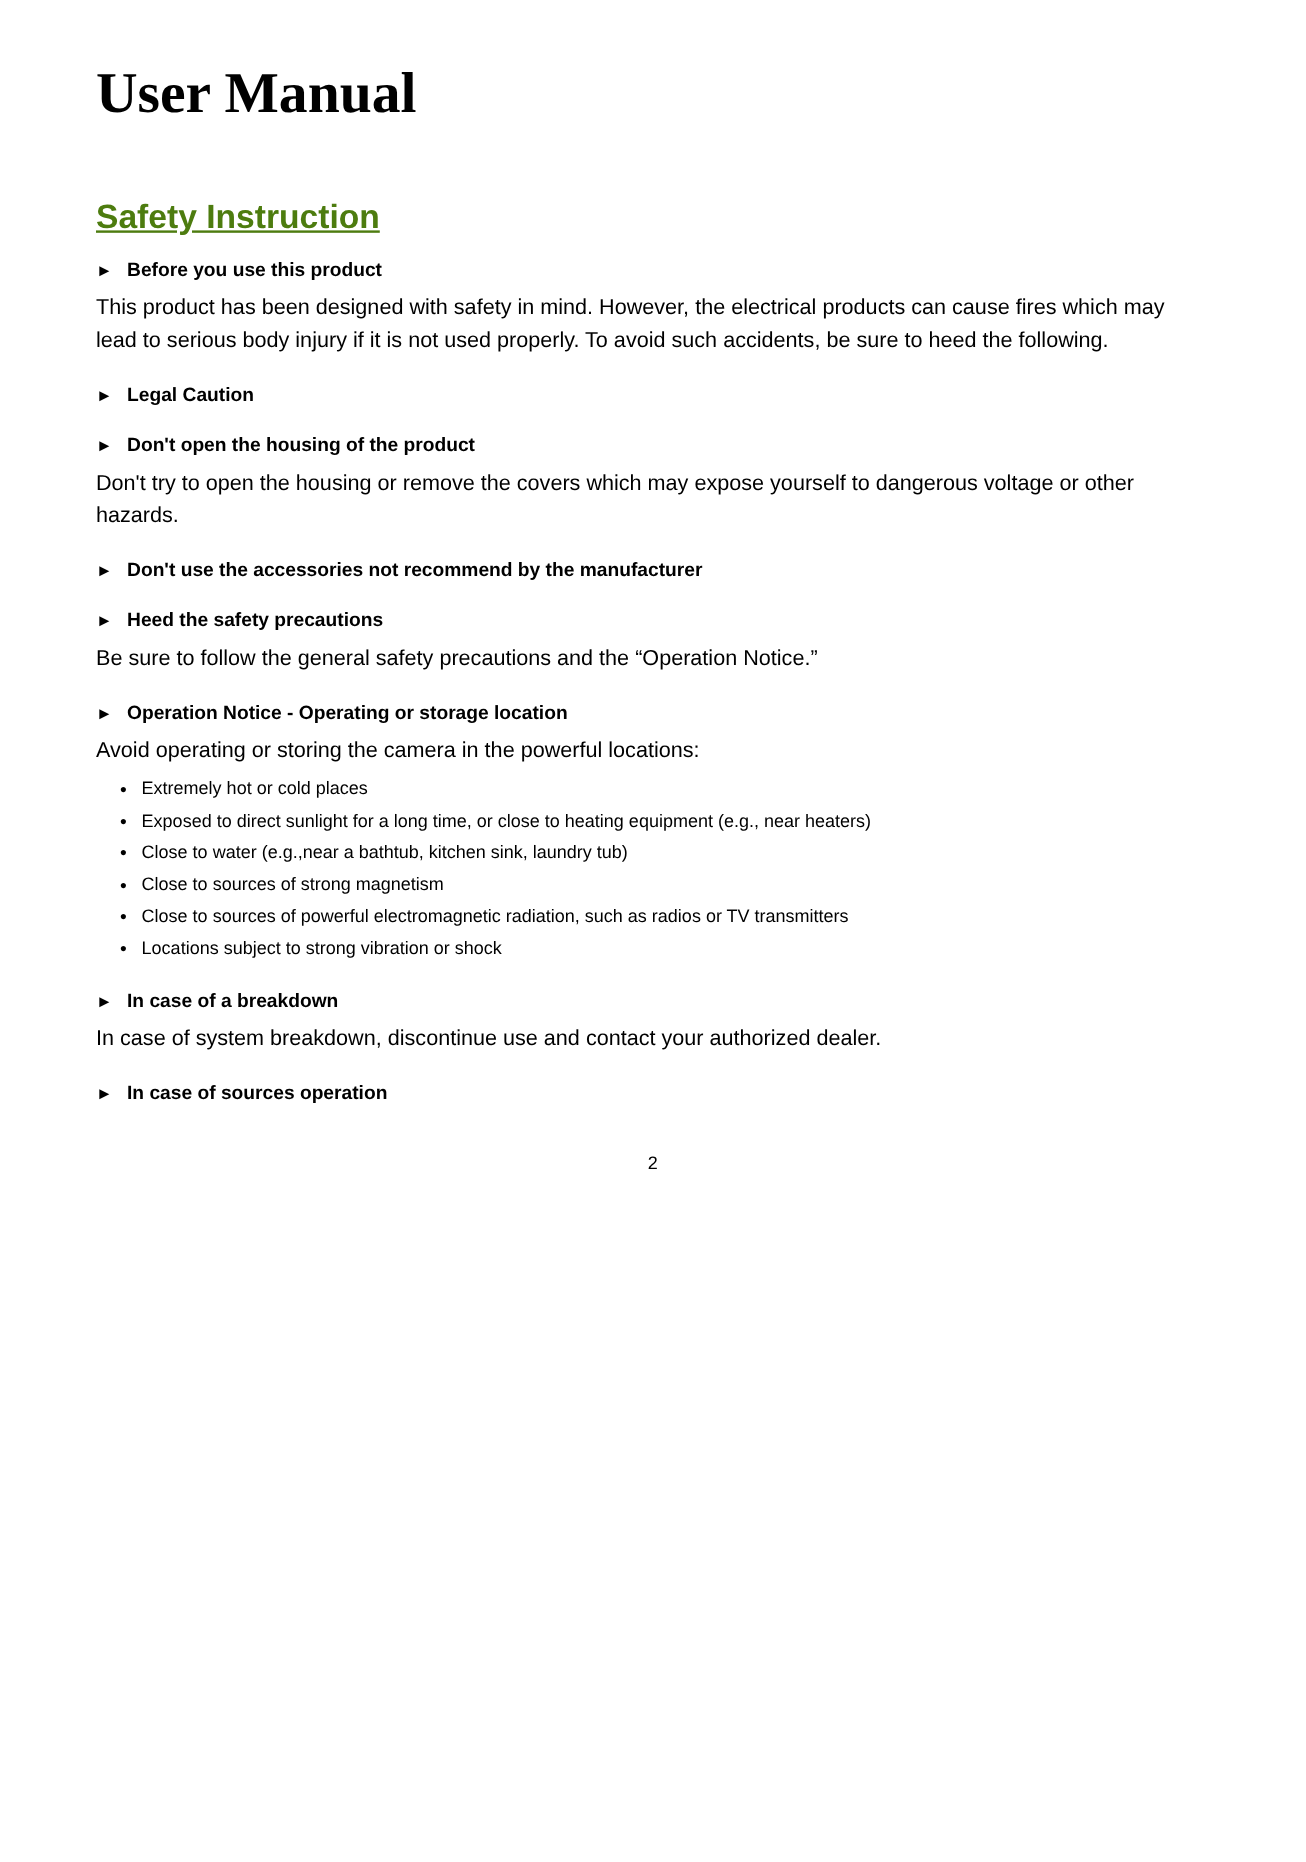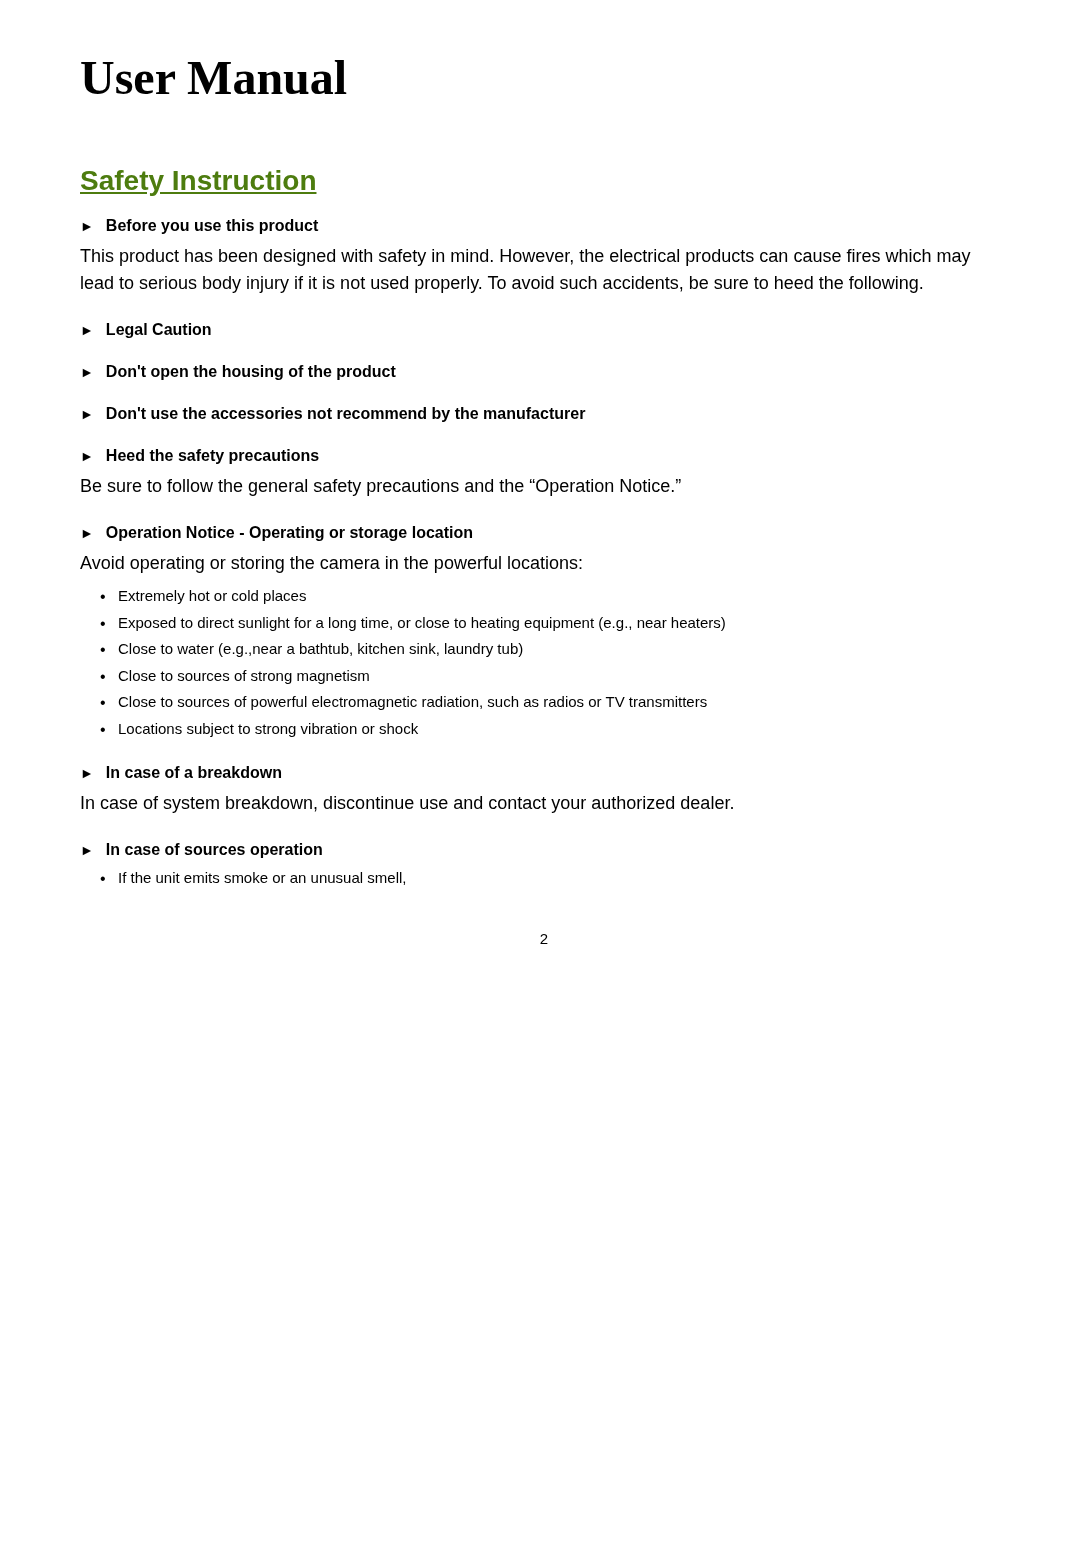--- a/index.html
+++ b/index.html
@@ -119,20 +119,21 @@
       <div class="subsection-heading">
         <span class="chevron">►</span>
         <span>Legal Caution</span>
       </div>
     </div>
     <div class="subsection-block">
       <div class="subsection-heading">
         <span class="chevron">►</span>
         <span>Don't open the housing of the product</span>
       </div>
+      <p class="body-text">Don't try to open the housing or remove the covers which may expose yourself to dangerous voltage or other hazards.</p>
     </div>
     <div class="subsection-block">
       <div class="subsection-heading">
         <span class="chevron">►</span>
         <span>Don't use the accessories not recommend by the manufacturer</span>
       </div>
     </div>
     <div class="subsection-block">
       <div class="subsection-heading">
         <span class="chevron">►</span>
@@ -160,19 +161,16 @@
         <span class="chevron">►</span>
         <span>In case of a breakdown</span>
       </div>
       <p class="body-text">In case of system breakdown, discontinue use and contact your authorized dealer.</p>
     </div>
     <div class="subsection-block">
       <div class="subsection-heading">
         <span class="chevron">►</span>
         <span>In case of sources operation</span>
       </div>
-      <ul class="bullet-list">
-        <li>If the unit emits smoke or an unusual smell,</li>
-      </ul>
     </div>
   </div>
 
 <div class="page-number">2</div>
 
 </body></html>

